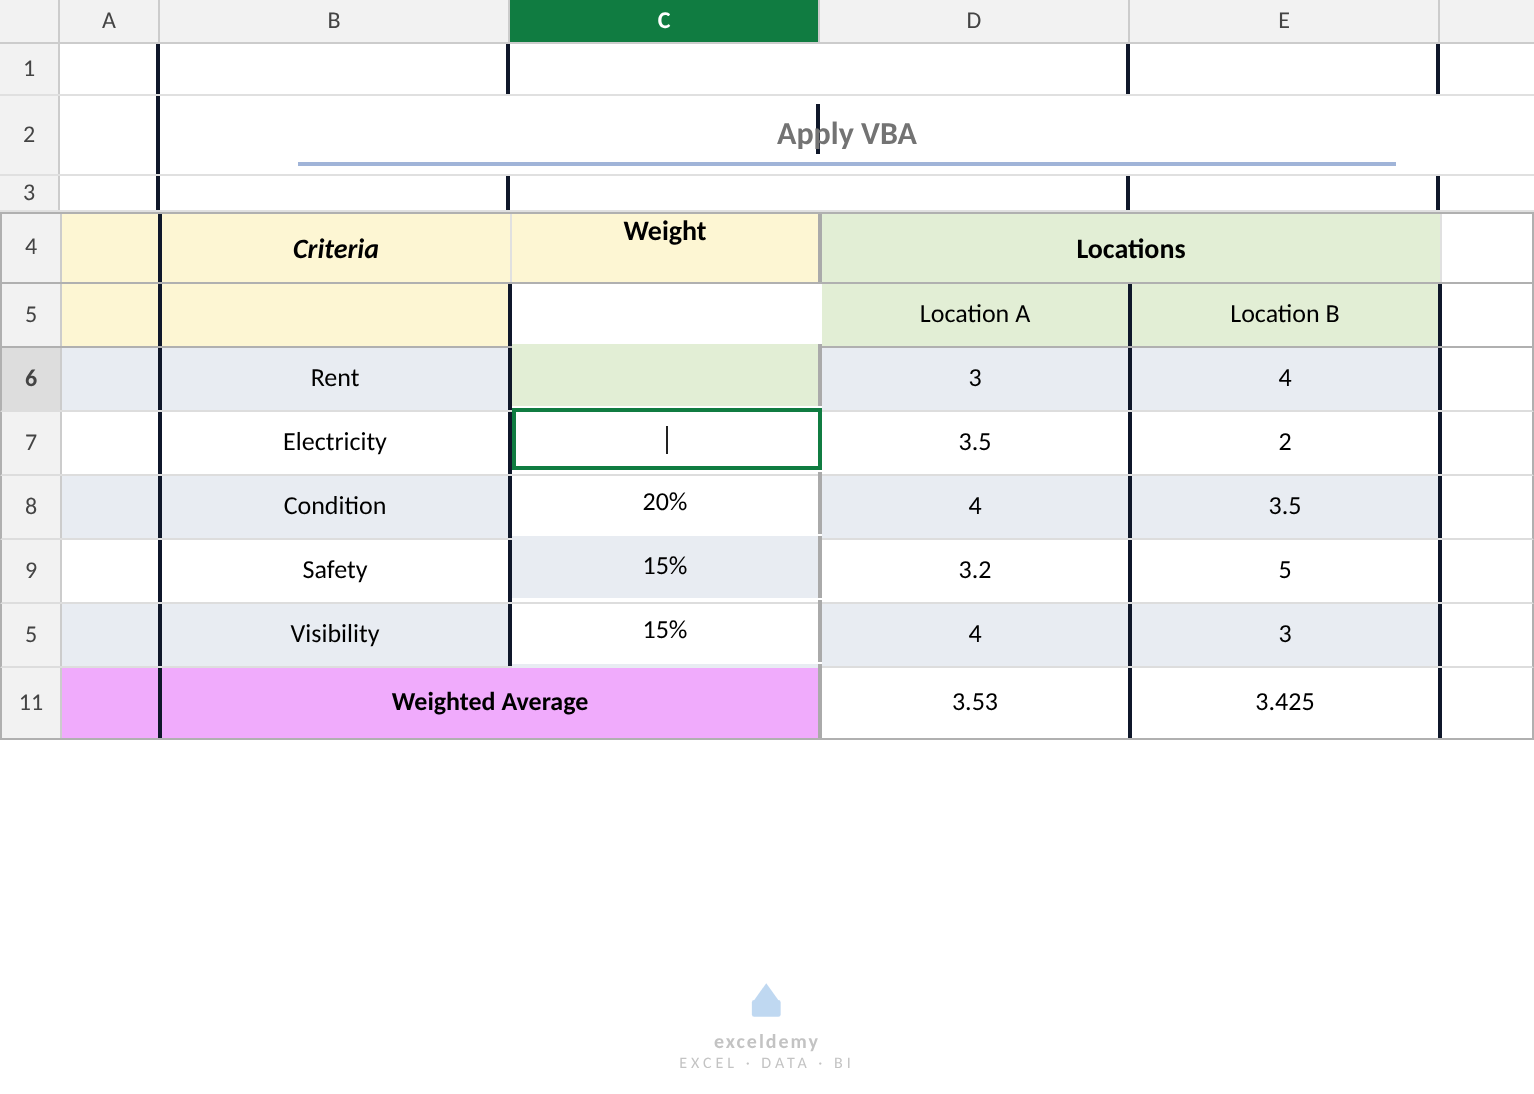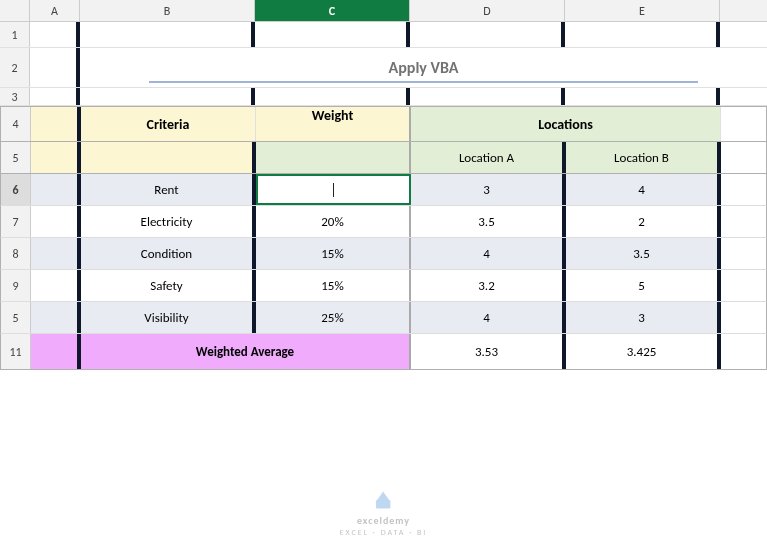--- a/index.html
+++ b/index.html
@@ -84,28 +84,28 @@
     }
     .row-num.active {
       background: #ddd;
       font-weight: bold;
     }
 
     .cell {
       display: flex;
       align-items: center;
       justify-content: center;
-      border-right: 4px solid #0f172a;
+      border-right: 2px solid #0f172a;
       padding: 2px 4px;
       font-size: 13px;
       height: 100%;
     }
 
     .cell-b { width: 175px; min-width: 175px; }
-    .cell-c { width: 155px; min-width: 155px; }
+    .cell-c { width: 155px; min-width: 155px; margin-top: 30px; }
     .cell-d { width: 155px; min-width: 155px; }
     .cell-e { width: 155px; min-width: 155px; }
     .cell-a { width: 50px; min-width: 50px; }
 
     
     .row-1 { height: 26px; }
     .row-2 { height: 40px; }
     .row-3 { height: 18px; }
     .row-4 { height: 36px; }
     .row-5 { height: 32px; }
@@ -161,20 +161,21 @@
     
     .merged-criteria {
       background: #fdf6d3;
       font-weight: bold;
       display: flex;
       align-items: center;
       justify-content: center;
       width: 175px;
       min-width: 175px;
       border-right: 1px solid #e0e0e0;
+      font-style: italic;
     }
     .merged-weight {
       background: #fdf6d3;
       font-weight: bold;
       display: flex;
       justify-content: center;
       width: 155px;
       min-width: 155px;
       border-right: 2px solid #aaa;
     }

